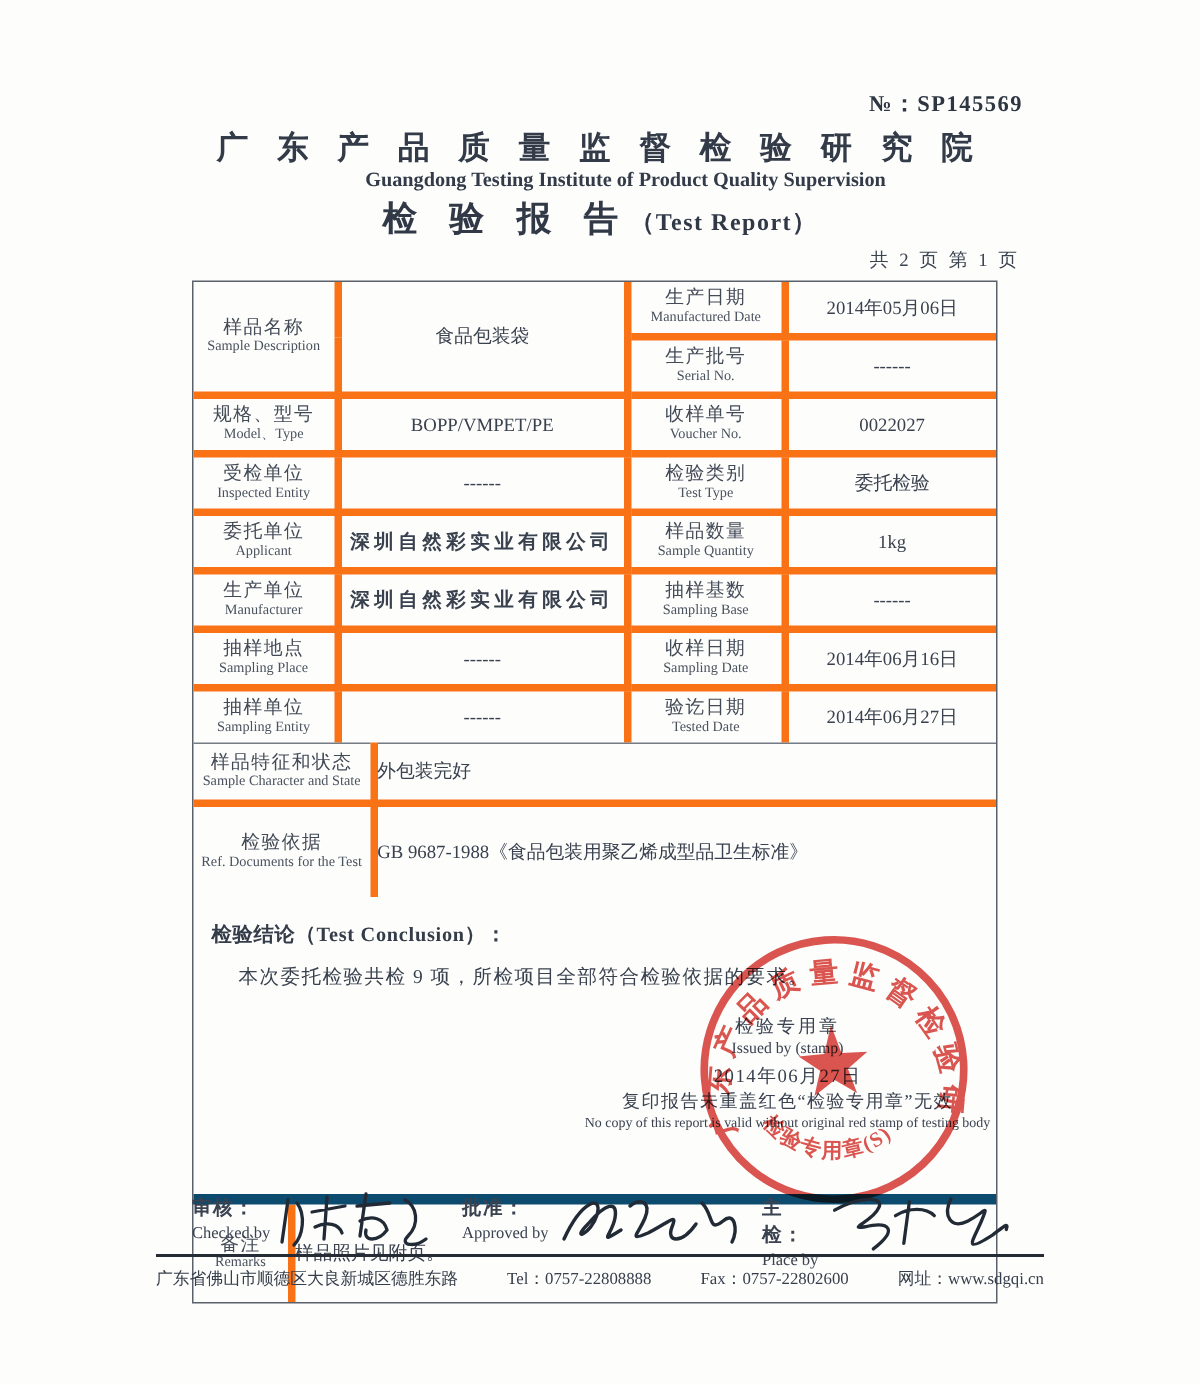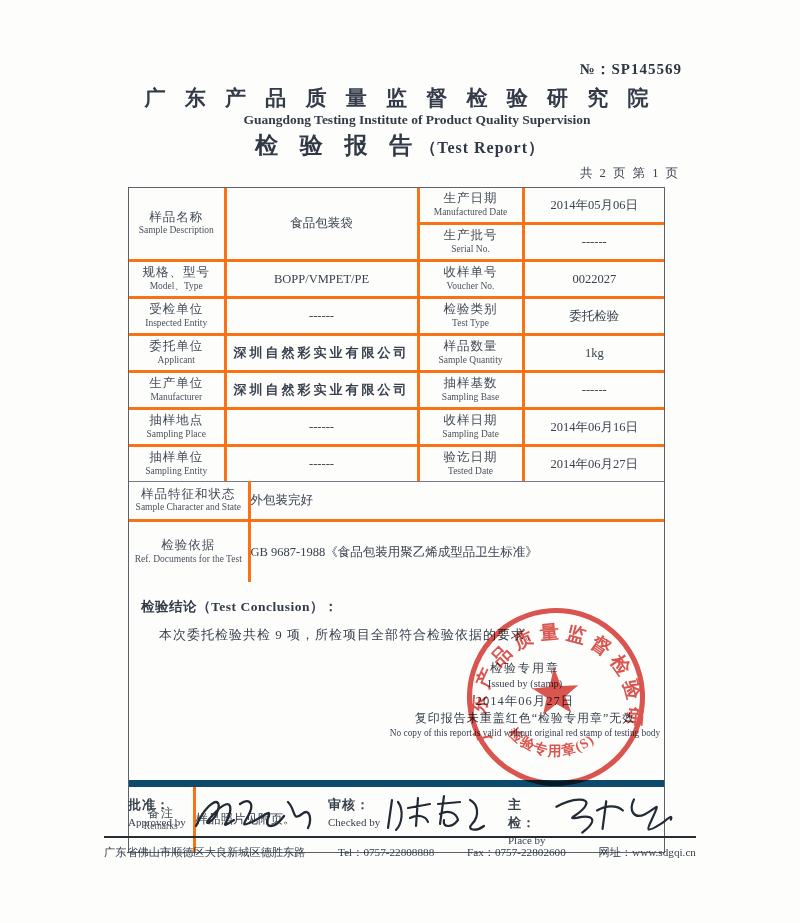--- a/index.html
+++ b/index.html
@@ -38,21 +38,21 @@
     text-align:right;font-size:12.5px;color:#3c4350;letter-spacing:2px;
   }
 
   
   .doc-table{
     position:absolute;left:128px;top:187px;width:535px;
     border:1.4px solid #5b616b;
     background:transparent;
   }
   table{border-collapse:collapse;width:100%;table-layout:fixed;}
-  td{border:3px solid #f97316;padding:0;vertical-align:middle;}
+  td{border:5px solid #f97316;padding:0;vertical-align:middle;}
   
   tr td:first-child{border-left:none;}
   tr td:last-child{border-right:none;}
   table tr:first-child td{border-top:none;}
   table tr:last-child td{border-bottom:none;}
 
   .lbl{ text-align:center;line-height:1.25;padding:2px 1px;}
   .lbl .cn{font-size:12.5px;color:#434b57;letter-spacing:1px;display:block;}
   .lbl .en{font-size:9.5px;color:#4a525e;display:block;}
   .val{ text-align:center;font-size:12.5px;color:#39414e;}
@@ -302,36 +302,36 @@
           <span class="cn">备注</span>
           <span class="en">Remarks</span>
         </td>
         <td class="val left">样品照片见附页。</td>
       </tr>
     </tbody>
       </table>
   </div>
 
   <div class="signatures">
+    <div class="sig-group g2">
+      <div class="sig-label">
+        <span class="cn">审核：</span>
+        <span class="en">Checked by</span>
+      </div>
+      <svg class="sig-scribble" width="115" height="50" viewBox="0 0 115 50">
+        <path d="M10,10 L6,38 M16,12 C22,20 20,34 14,40 M36,8 L34,36 M26,18 L48,14 M28,28 C36,24 44,26 46,32 M62,6 L58,34 M56,14 L78,12 M58,24 C66,20 74,22 76,30 C70,38 60,38 62,30 M88,10 C96,14 98,26 90,34 C84,40 94,42 102,36" fill="none" stroke="#222a36" stroke-width="2.2" stroke-linecap="round"></path>
+      </svg>
+    </div>
     <div class="sig-group g1">
       <div class="sig-label">
         <span class="cn">批准：</span>
         <span class="en">Approved by</span>
       </div>
       <svg class="sig-scribble" width="130" height="50" viewBox="0 0 130 50">
         <path d="M8,36 C20,10 34,6 30,20 C26,33 12,38 24,26 C36,12 44,10 42,22 C40,33 30,40 46,30 M52,14 C60,8 66,12 62,22 C58,32 50,38 64,32 C78,25 84,18 80,28 C76,38 86,40 96,26 M100,12 C108,20 104,32 114,24 C122,17 124,30 120,38" fill="none" stroke="#222a36" stroke-width="2.3" stroke-linecap="round"></path>
-      </svg>
-    </div>
-    <div class="sig-group g2">
-      <div class="sig-label">
-        <span class="cn">审核：</span>
-        <span class="en">Checked by</span>
-      </div>
-      <svg class="sig-scribble" width="115" height="50" viewBox="0 0 115 50">
-        <path d="M10,10 L6,38 M16,12 C22,20 20,34 14,40 M36,8 L34,36 M26,18 L48,14 M28,28 C36,24 44,26 46,32 M62,6 L58,34 M56,14 L78,12 M58,24 C66,20 74,22 76,30 C70,38 60,38 62,30 M88,10 C96,14 98,26 90,34 C84,40 94,42 102,36" fill="none" stroke="#222a36" stroke-width="2.2" stroke-linecap="round"></path>
       </svg>
     </div>
     <div class="sig-group g3">
       <div class="sig-label">
         <span class="cn">主检：</span>
         <span class="en">Place by</span>
       </div>
       <svg class="sig-scribble" width="140" height="52" viewBox="0 0 140 52">
         <path d="M8,16 C26,6 44,6 40,14 C36,24 16,30 30,28 C48,24 54,30 36,44 M62,10 L58,40 M52,20 C62,14 74,14 80,20 M92,8 C86,20 92,30 104,24 C116,18 120,10 114,24 C108,38 100,48 122,34 C130,28 134,24 132,30" fill="none" stroke="#222a36" stroke-width="2.4" stroke-linecap="round"></path>
       </svg>

